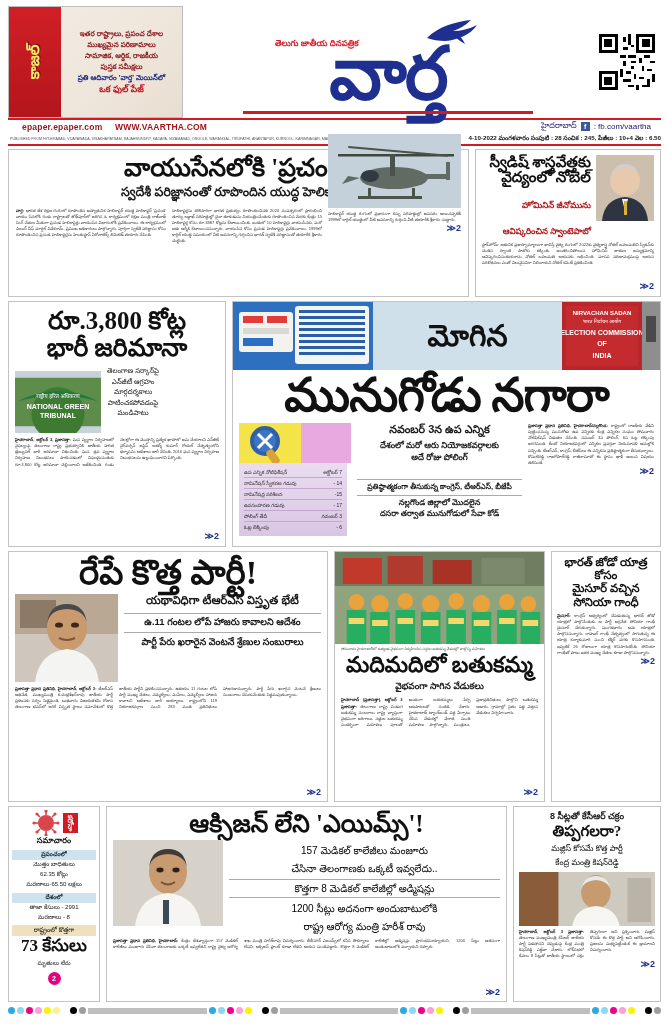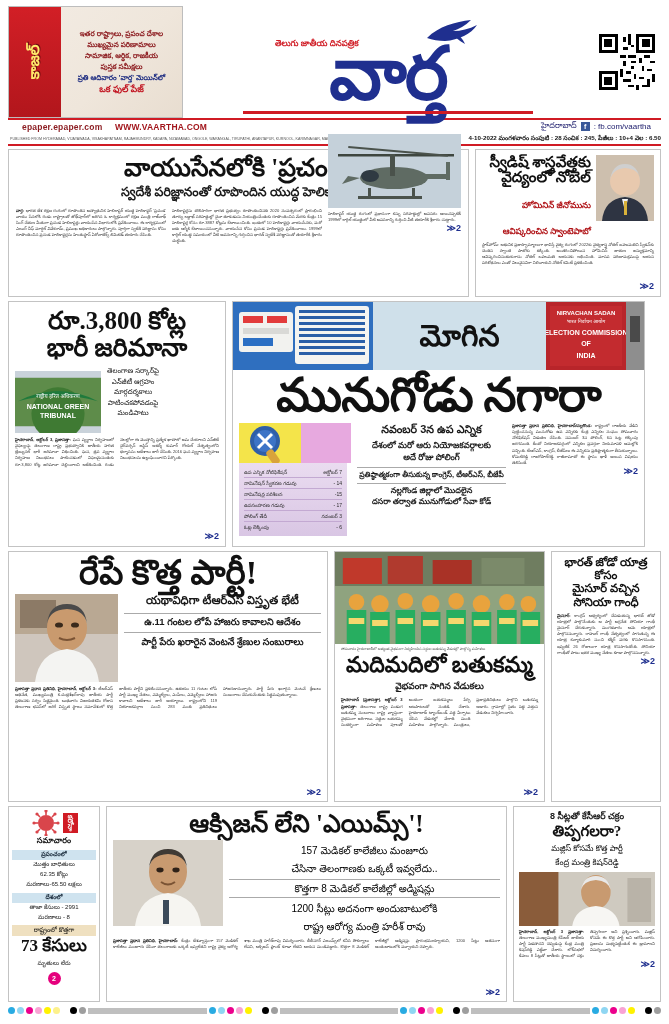--- a/index.html
+++ b/index.html
@@ -93,21 +93,21 @@
   .r1-left .hl { font-size: 25px; text-align: center; }
   .r1-left .sub { font-size: 12.5px; margin-top: 4px; }
   .r1-cols { display: flex; gap: 6px; margin-top: 6px; flex: 1; }
   .r1-cols .col { flex: 1; }
   .r1-photo { width: 133px; }
   .r1-right { width: 186px; border: 1px solid #c3c3c3; padding: 5px 6px; display: flex; flex-direction: column; }
   .r1-right .hl { font-size: 15px; text-align: right; }
   .r1-right .sub { font-size: 8.5px; text-align: right; margin-top: 14px; color:#b01216; }
 
   
-  .row2 { display: flex; gap: 6px; padding: 4px 24px 0 8px; height: 250px; }
+  .row2 { display: flex; gap: 6px; padding: 4px 8px 0 8px; height: 250px; }
   .r2-left { width: 218px; border: 1px solid #c3c3c3; padding: 5px 6px; display:flex; flex-direction:column; }
   .r2-left .hl { font-size: 25px; text-align: center; line-height: 1.08; }
   .ngt-photo { width: 86px; height: 62px; margin-top: 5px; }
   .r2-left .side { font-size: 7px; text-align: center; color: #111; line-height: 1.5; }
   .r2-right { flex: 1; border: 1px solid #c3c3c3; padding: 0; display: flex; flex-direction: column; }
   .evm-strip { display: flex; height: 68px; border-radius: 19px; }
   .evm-strip .hl { font-size: 30px; }
   .munu { font-size: 47px; text-align: center; letter-spacing: -1px; line-height: 1; margin: 2px 0 0 0; }
   .sched-wrap { display: flex; gap: 6px; padding: 4px 6px 5px 6px; flex: 1; }
   .sched { width: 108px; background: linear-gradient(180deg,#eadcf0,#d9c6e4); padding: 4px 5px; height: fit-content; }
@@ -412,21 +412,21 @@
               <span>ఓట్ల లెక్కింపు</span>
               <span>- 6</span>
             </div>
           </div>
         </div>
 
         <div style="flex:1;text-align:center">
           <div class="sub" style="font-size:11px">నవంబర్ 3న ఉప ఎన్నిక</div>
           <div class="sub" style="font-size:8.5px;margin-top:2px">దేశంలో మరో ఆరు నియోజకవర్గాలకు</div>
           <div class="sub" style="font-size:8.5px">అదే రోజు పోలింగ్</div>
-          <div class="sub" style="font-size:7.5px;margin-top:3px;border-top:1px solid #aaa;border-bottom:1px solid #aaa;padding:2px 0">ప్రతిష్ఠాత్మకంగా తీసుకున్న కాంగ్రెస్, టీఆర్‌ఎస్, బీజేపీ</div>
+          <div class="sub" style="font-size:7.5px;margin-top:15px;border-top:1px solid #aaa;border-bottom:1px solid #aaa;padding:2px 0">ప్రతిష్ఠాత్మకంగా తీసుకున్న కాంగ్రెస్, టీఆర్‌ఎస్, బీజేపీ</div>
           <div class="sub" style="font-size:8px;margin-top:2px">నల్లగొండ జిల్లాలో మొదలైన</div>
           <div class="sub" style="font-size:8px">దసరా తర్వాత మునుగోడులో సేవా కోడ్</div>
         </div>
 
         <div style="width:126px">
           <p class="body-text"><b class="byline">ప్రజాసత్తా ప్రధాన ప్రతినిధి, హైదరాబాద్/నల్లగొండ:</b> <span>రాష్ట్రంలో రాజకీయ వేడిని పుట్టించనున్న మునుగోడు ఉప ఎన్నికకు కేంద్ర ఎన్నికల సంఘం సోమవారం నోటిఫికేషన్ విడుదల చేసింది. నవంబర్ 3న పోలింగ్, 6న ఓట్ల లెక్కింపు జరగనుంది. దీంతో నియోజకవర్గంలో ఎన్నికల ప్రవర్తనా నియమావళి అమల్లోకి వచ్చింది. టీఆర్‌ఎస్, కాంగ్రెస్, బీజేపీలు ఈ ఎన్నికను ప్రతిష్ఠాత్మకంగా తీసుకున్నాయి. కోమటిరెడ్డి రాజగోపాల్‌రెడ్డి రాజీనామాతో ఈ స్థానం ఖాళీ అయిన విషయం తెలిసిందే.</span></p>
           <div class="arrow">≫2</div>
         </div>
       </div>
     </div>

